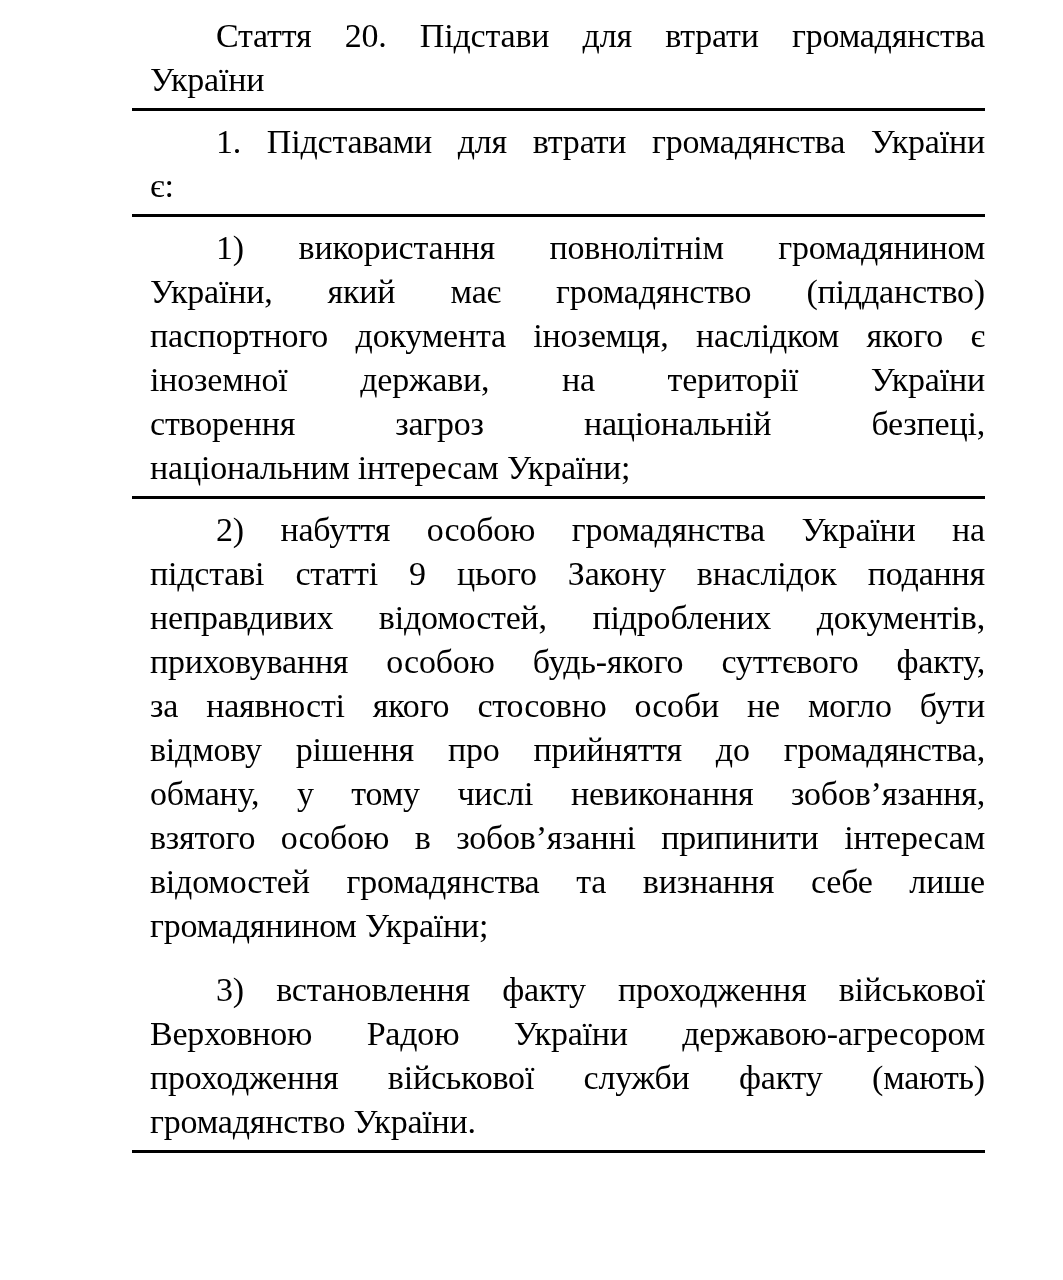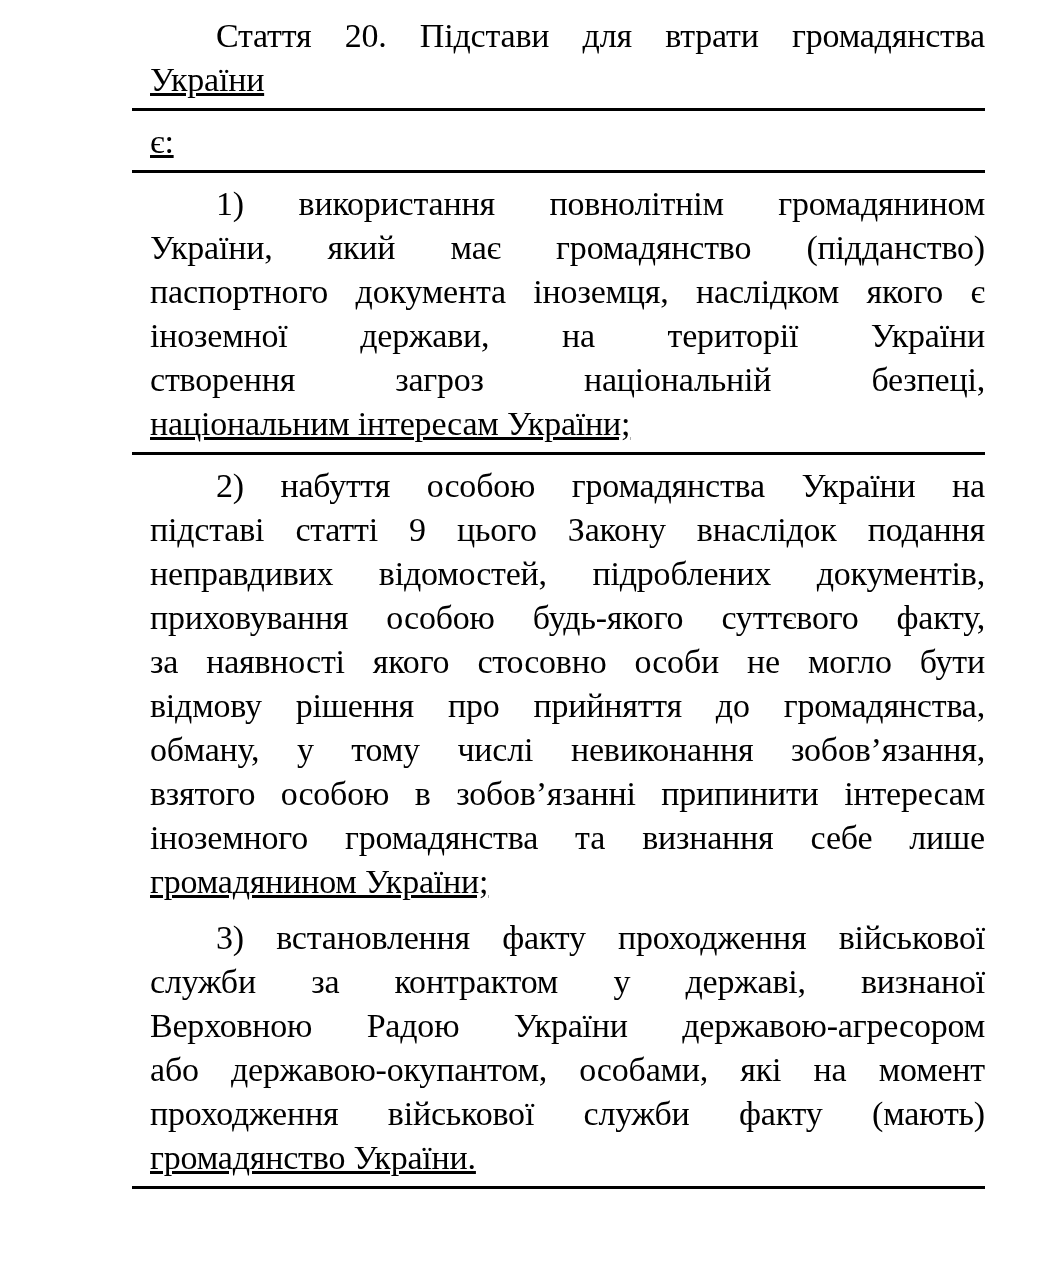--- a/index.html
+++ b/index.html
@@ -20,43 +20,44 @@
     line-height: 44px;
     color: #000000;
     letter-spacing: -0.2px;
   }
   .para { }
   .line {
     text-align: justify;
     text-align-last: justify;
     white-space: normal;
   }
-  .line.left { text-align-last: left; text-decoration: underline; }
+  .line.left { text-align-last: left; }
   .line.indent { text-indent: 66px; }
   .rule {
     height: 3px;
     background: #000000;
     width: 853px;
     margin: 6px 0 9px -18px;
   }
-  .gap { margin-top: 12px; }
+  .gap { margin-top: 20px; }
 </style>
 </head>
 <body>
 
 <div class="page">
   <div class="textblock">
 
     <div class="para">
       <div class="line indent">Стаття 20. Підстави для втрати громадянства</div>
       <div class="line left">України</div>
     </div>
     <div class="rule"></div>
 
     <div class="para">
+      <div class="line indent">1. Підставами для втрати громадянства України</div>
       <div class="line left">є:</div>
     </div>
     <div class="rule"></div>
 
     <div class="para">
       <div class="line indent">1) використання повнолітнім громадянином</div>
       <div class="line">України, який має громадянство (підданство)</div>
       <div class="line">паспортного документа іноземця, наслідком якого є</div>
       <div class="line">іноземної держави, на території України</div>
       <div class="line">створення загроз національній безпеці,</div>
@@ -66,28 +67,26 @@
 
     <div class="para">
       <div class="line indent">2) набуття особою громадянства України на</div>
       <div class="line">підставі статті 9 цього Закону внаслідок подання</div>
       <div class="line">неправдивих відомостей, підроблених документів,</div>
       <div class="line">приховування особою будь-якого суттєвого факту,</div>
       <div class="line">за наявності якого стосовно особи не могло бути</div>
       <div class="line">відмову рішення про прийняття до громадянства,</div>
       <div class="line">обману, у тому числі невиконання зобов’язання,</div>
       <div class="line">взятого особою в зобов’язанні припинити інтересам</div>
-      <div class="line">іноземного громадянства та визнання себе лише</div>
+      <div class="line">відомостей громадянства та визнання себе лише</div>
       <div class="line left">громадянином України;</div>
     </div>
 
     <div class="para gap">
       <div class="line indent">3) встановлення факту проходження військової</div>
-      <div class="line">служби за контрактом у державі, визнаної</div>
       <div class="line">Верховною Радою України державою-агресором</div>
-      <div class="line">або державою-окупантом, особами, які на момент</div>
       <div class="line">проходження військової служби факту (мають)</div>
       <div class="line left">громадянство України.</div>
     </div>
     <div class="rule"></div>
 
   </div>
 </div>
 
 </body></html>

